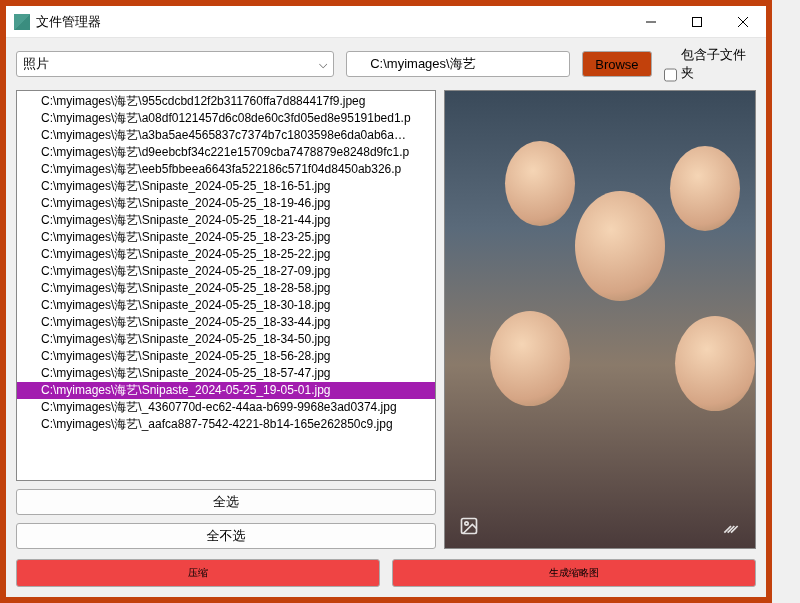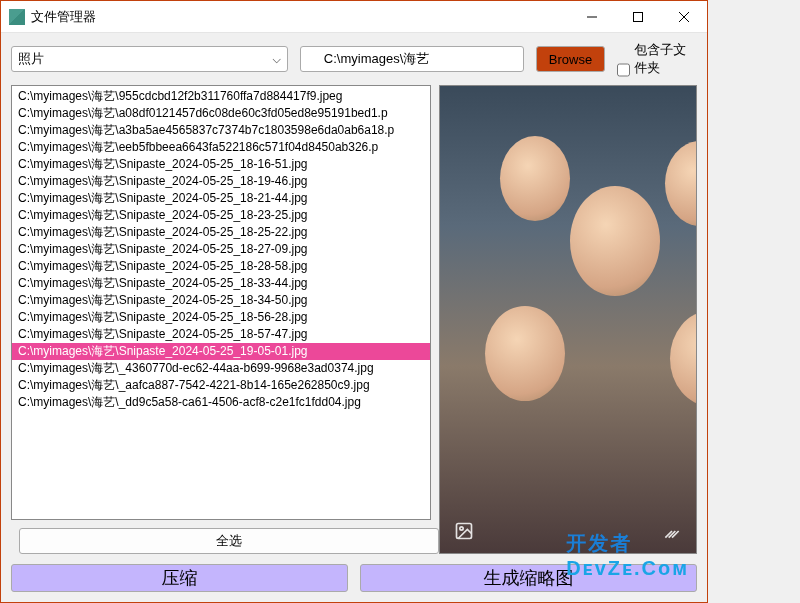--- a/index.html
+++ b/index.html
@@ -7,24 +7,24 @@
       margin: 0;
       padding: 0;
     }
     body {
       font-family: "Microsoft YaHei", "Segoe UI", Tahoma, sans-serif;
       font-size: 12px;
       background: #f0f0f0;
       overflow: hidden;
     }
     .window {
-      width: 708px;
+      width: 772px;
       height: 603px;
       background: #f0f0f0;
-      border: 1px solid #c2410c;
+      border: 6px solid #c2410c;
       display: flex;
       flex-direction: column;
     }
     .titlebar {
       height: 32px;
       background: #fff;
       display: flex;
       align-items: center;
       padding-left: 8px;
       border-bottom: 1px solid #e5e5e5;
@@ -125,44 +125,43 @@
     }
     .file-list {
       flex: 1;
       background: #fff;
       border: 1px solid #888;
       overflow-y: auto;
       font-size: 12px;
       padding: 2px 0;
     }
     .file-item {
-      padding: 1px 6px;
+      padding: 1px 24px;
       white-space: nowrap;
       overflow: hidden;
       text-overflow: ellipsis;
       cursor: default;
       line-height: 15px;
     }
     .file-item.selected {
-      background: #ec4899;
+      background: #a21caf;
       color: #fff;
     }
     .btn-row {
       margin-top: 8px;
     }
     .btn-full {
       width: 100%;
       height: 26px;
       background: #fdfdfd;
       border: 1px solid #aaa;
       border-radius: 3px;
       font-size: 13px;
       font-family: inherit;
       cursor: default;
-      margin-left: 8px;
     }
     .preview {
       flex: 1;
       background: #333;
       border: 1px solid #888;
       position: relative;
       overflow: hidden;
       display: flex;
       align-items: center;
       justify-content: center;
@@ -213,24 +212,24 @@
     }
     .bottom-bar {
       display: flex;
       gap: 12px;
       padding: 6px 10px 10px 10px;
       position: relative;
     }
     .btn-third {
       flex: 1;
       height: 28px;
-      background: #c4b5fd;
-      border: 1px solid #aaa;
-      border-radius: 3px;
-      font-size: 18px;
+      background: #ef4444;
+      border: 1px solid #aaa;
+      border-radius: 3px;
+      font-size: 10px;
       font-family: inherit;
       cursor: default;
     }
     .watermark {
       position: absolute;
       right: 18px;
       bottom: 22px;
       font-size: 20px;
       font-weight: bold;
       font-family: "SimHei", sans-serif;
@@ -279,39 +278,43 @@
       <span>包含子文件夹</span>
     </label>
   </div>
 
   <div class="content">
     <div class="left-panel">
       <div class="file-list" id="file-list">
           <div class="file-item">C:\myimages\海艺\955cdcbd12f2b311760ffa7d884417f9.jpeg</div>
           <div class="file-item">C:\myimages\海艺\a08df0121457d6c08de60c3fd05ed8e95191bed1.p</div>
           <div class="file-item">C:\myimages\海艺\a3ba5ae4565837c7374b7c1803598e6da0ab6a18.p</div>
+          <div class="file-item">C:\myimages\海艺\d9eebcbf34c221e15709cba7478879e8248d9fc1.p</div>
           <div class="file-item">C:\myimages\海艺\eeb5fbbeea6643fa522186c571f04d8450ab326.p</div>
           <div class="file-item">C:\myimages\海艺\Snipaste_2024-05-25_18-16-51.jpg</div>
           <div class="file-item">C:\myimages\海艺\Snipaste_2024-05-25_18-19-46.jpg</div>
           <div class="file-item">C:\myimages\海艺\Snipaste_2024-05-25_18-21-44.jpg</div>
           <div class="file-item">C:\myimages\海艺\Snipaste_2024-05-25_18-23-25.jpg</div>
           <div class="file-item">C:\myimages\海艺\Snipaste_2024-05-25_18-25-22.jpg</div>
           <div class="file-item">C:\myimages\海艺\Snipaste_2024-05-25_18-27-09.jpg</div>
           <div class="file-item">C:\myimages\海艺\Snipaste_2024-05-25_18-28-58.jpg</div>
+          <div class="file-item">C:\myimages\海艺\Snipaste_2024-05-25_18-30-18.jpg</div>
           <div class="file-item">C:\myimages\海艺\Snipaste_2024-05-25_18-33-44.jpg</div>
           <div class="file-item">C:\myimages\海艺\Snipaste_2024-05-25_18-34-50.jpg</div>
           <div class="file-item">C:\myimages\海艺\Snipaste_2024-05-25_18-56-28.jpg</div>
           <div class="file-item">C:\myimages\海艺\Snipaste_2024-05-25_18-57-47.jpg</div>
           <div class="file-item selected">C:\myimages\海艺\Snipaste_2024-05-25_19-05-01.jpg</div>
           <div class="file-item">C:\myimages\海艺\_4360770d-ec62-44aa-b699-9968e3ad0374.jpg</div>
           <div class="file-item">C:\myimages\海艺\_aafca887-7542-4221-8b14-165e262850c9.jpg</div>
-          <div class="file-item">C:\myimages\海艺\_dd9c5a58-ca61-4506-acf8-c2e1fc1fdd04.jpg</div>
         </div>
       <div class="btn-row">
         <button class="btn-full">全选</button>
+      </div>
+      <div class="btn-row">
+        <button class="btn-full">全不选</button>
       </div>
     </div>
     <div class="preview">
       <div class="preview-img">
         <div class="hair h2"></div>
           <div class="face f2"></div>
         <div class="hair h3"></div>
           <div class="face f3"></div>
         <div class="hair h1"></div>
           <div class="face f1"></div>
@@ -335,18 +338,14 @@
               <line x1="12" y1="20" x2="20" y2="12"></line>
             </svg>
         </div>
       </div>
     </div>
   </div>
 
   <div class="bottom-bar">
     <button class="btn-third">压缩</button>
     <button class="btn-third">生成缩略图</button>
-    <div class="watermark">
-      <div class="wm1">开发者</div>
-      <div class="wm2">DᴇᴠZᴇ.Cᴏᴍ</div>
-    </div>
   </div>
 </div>
 
 </body></html>

